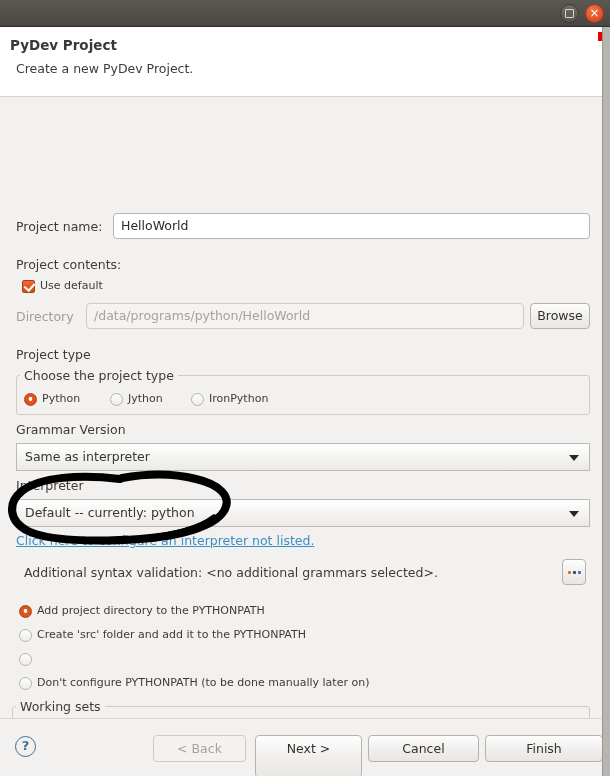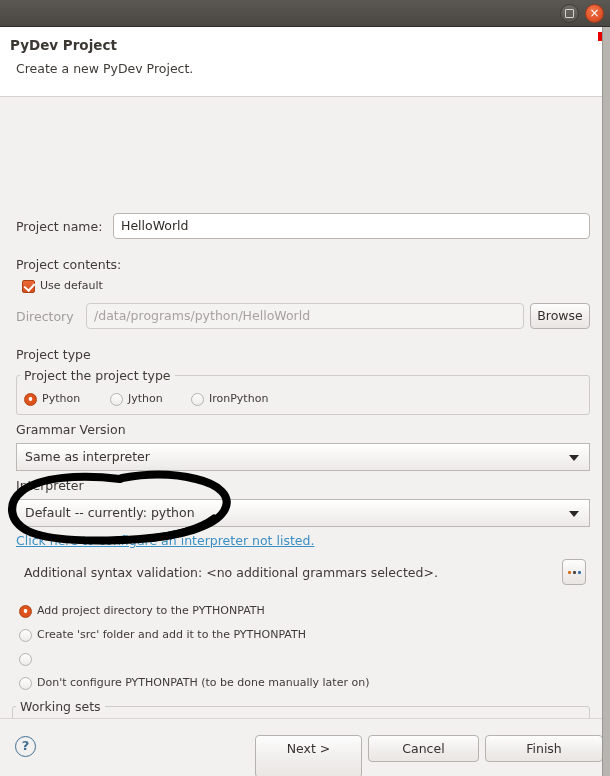--- a/index.html
+++ b/index.html
@@ -243,21 +243,21 @@
     <div class="cbox on" style="left:22px; top:183px;"></div>
     <div class="rlabel" style="left:40px; top:182px;">Use default</div>
 
     <div class="lbl dim" style="left:16px; top:212px;">Directory</div>
     <div class="tinput disabled" style="left:86px; top:206px; width:438px;">/data/programs/python/HelloWorld</div>
     <div class="pbtn" style="left:530px; top:206px; width:60px; height:26px; line-height:24px;">Browse</div>
 
     <div class="lbl" style="left:16px; top:250px;">Project type</div>
 
     <div class="group" style="left:16px; top:278px; width:574px; height:40px;"></div>
-    <div class="group-title" style="left:20px; top:271px;">Project the project type</div>
+    <div class="group-title" style="left:20px; top:271px;">Choose the project type</div>
 
     <div class="radio on" style="left:24px; top:296px;"></div>
     <div class="rlabel" style="left:42px; top:295px;">Python</div>
 
     <div class="radio" style="left:110px; top:296px;"></div>
     <div class="rlabel" style="left:128px; top:295px;">Jython</div>
 
     <div class="radio" style="left:191px; top:296px;"></div>
     <div class="rlabel" style="left:209px; top:295px;">IronPython</div>
 
@@ -309,19 +309,20 @@
 
     <svg id="annot" viewBox="0 0 260 80">
       <path d="M 120 12 C 80 7, 40 10, 22 24 C 6 37, 10 55, 28 64 C 48 74, 95 75, 140 72 C 180 69, 214 60, 224 44 C 233 29, 218 17, 196 12 C 172 6, 144 7, 122 11" fill="none" stroke="#000000" stroke-width="8" stroke-linecap="round" stroke-linejoin="round"></path>
       <path d="M 150 71 C 172 69, 200 62, 214 51" fill="none" stroke="#000000" stroke-width="7" stroke-linecap="round"></path>
     </svg>
 
   </div>
 
   <div id="footer">
     <div id="help-icon" style="left:15px; top:17px;">?</div>
+    <div class="pbtn disabled" style="left:153px; top:16px; width:93px; height:27px; line-height:25px;">&lt; Back</div>
     <div class="pbtn" style="left:255px; top:16px; width:107px; height:43px; line-height:25px;">Next &gt;</div>
     <div class="pbtn" style="left:368px; top:16px; width:111px; height:27px; line-height:25px;">Cancel</div>
     <div class="pbtn" style="left:485px; top:16px; width:118px; height:27px; line-height:25px;">Finish</div>
   </div>
 
   <div id="right-edge"></div>
 </div>
 
 </body></html>

